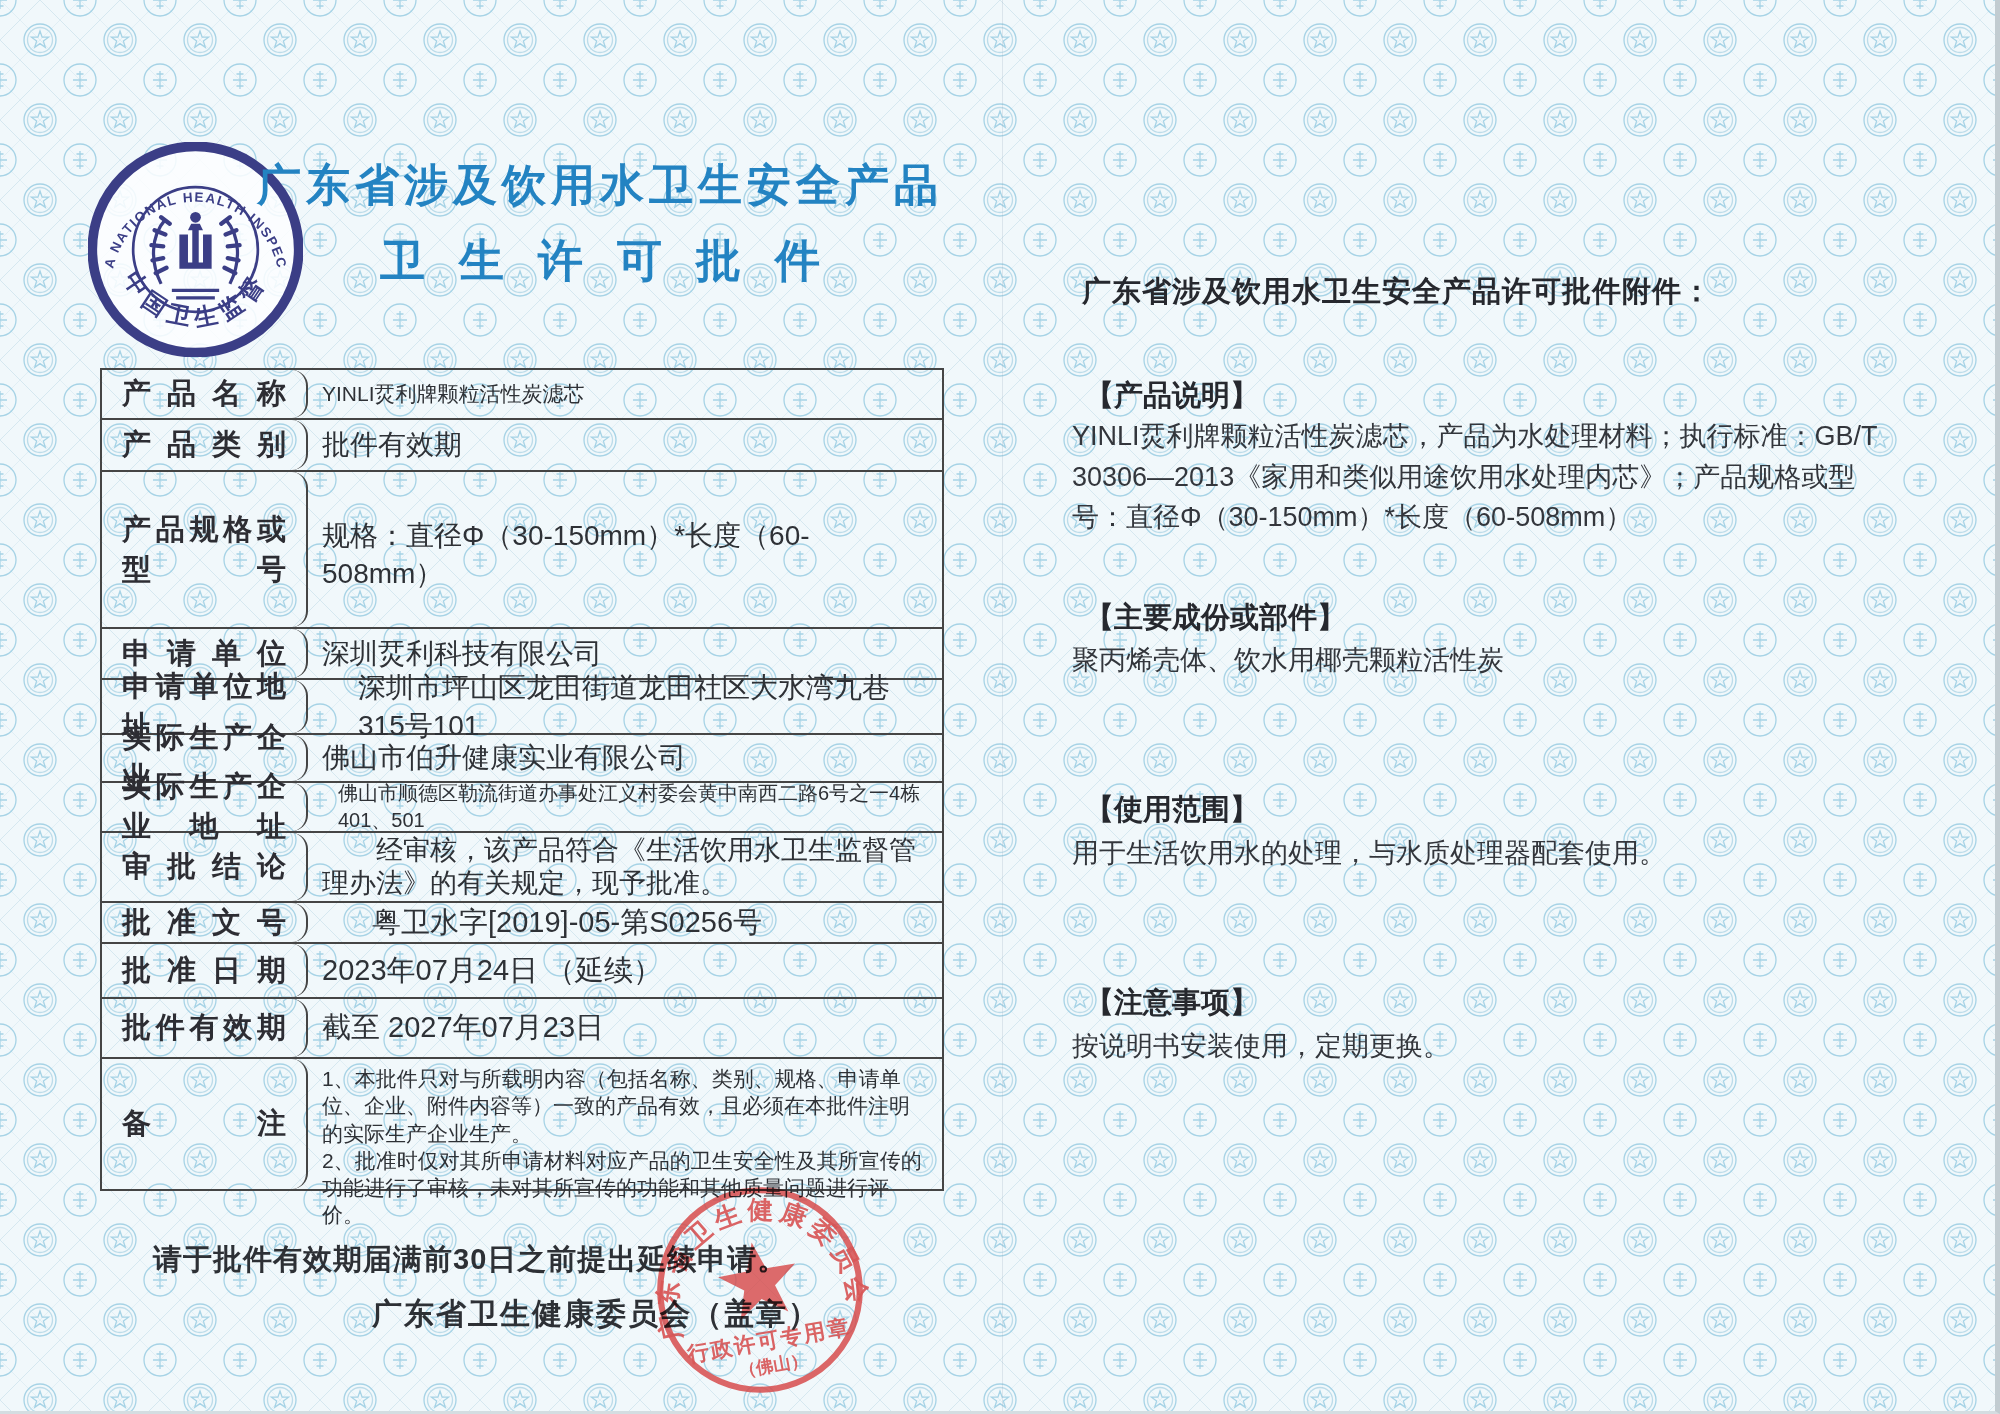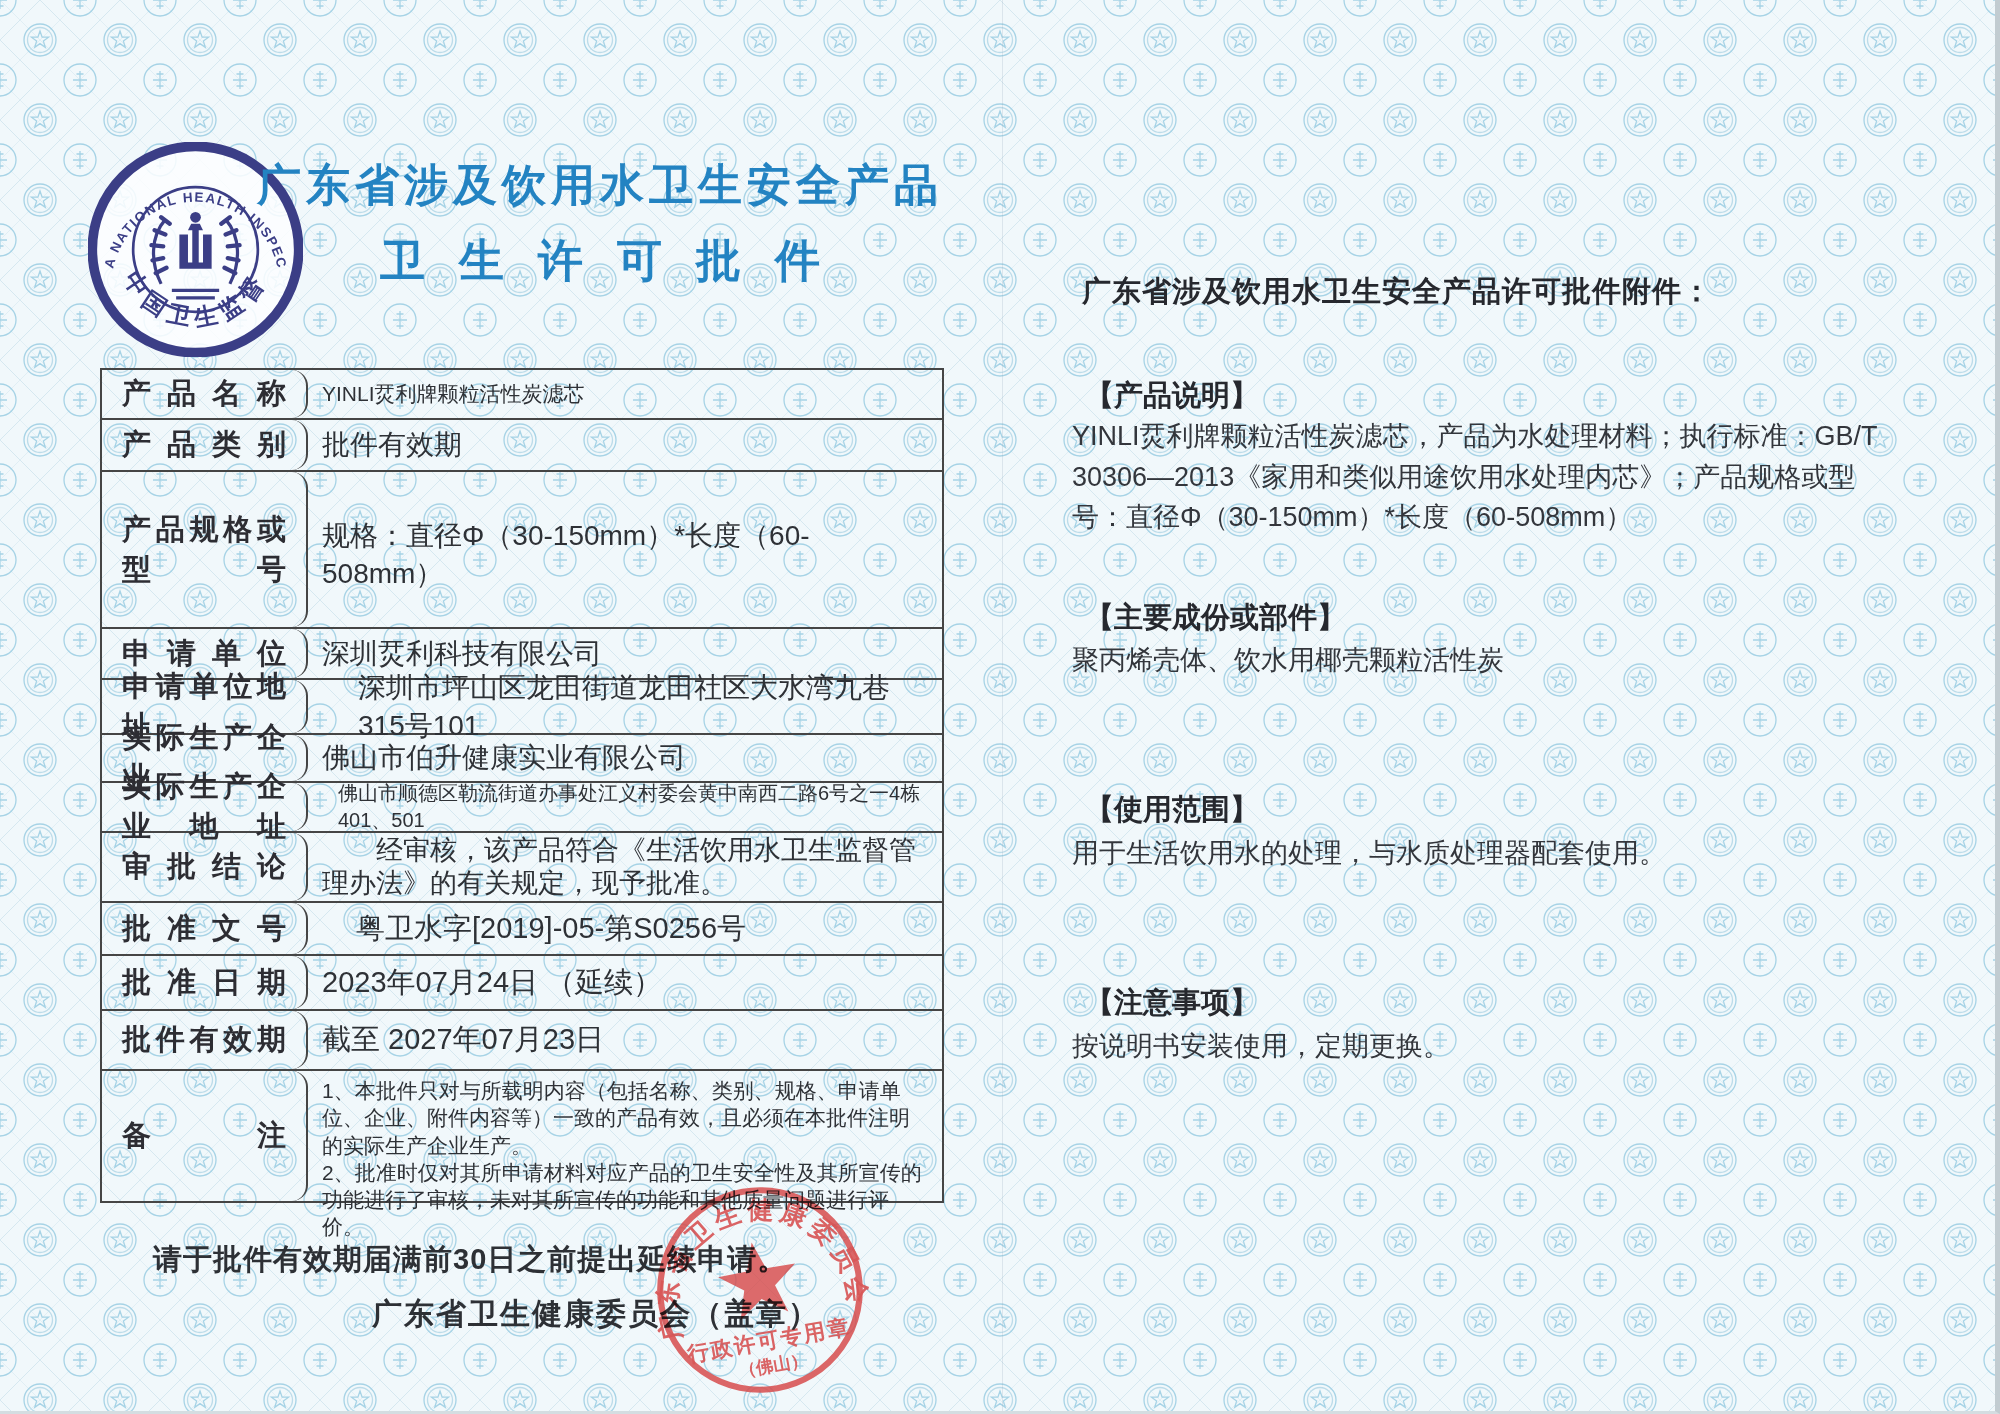--- a/index.html
+++ b/index.html
@@ -37,21 +37,21 @@
     font-size:28px;color:#2e3136;}
   .r1{height:50px;}  .r1 .val{font-size:21px;}
   .r2{height:52px;}
   .r3{height:157px;} .r3 .val{align-items:center;padding-top:10px;}
   .r4{height:51px;}
   .r5{height:55px;}  .r5 .val{font-size:28px;margin-left:36px;}
   .r6{height:48px;}
   .r7{height:50px;gap:16px;}  .r7 .val{font-size:20px;}
   .r8{height:70px;}  .r8 .val{font-size:27px;line-height:1.22;}
   .r8 .val span{text-indent:2em;display:block;}
-  .r9{height:53px;}  .r9 .val{font-size:29px;padding-left:48px;}
+  .r9{height:41px;gap:16px;}  .r9 .val{font-size:29px;padding-left:48px;}
   .r10{height:55px;} .r10 .val{font-size:29px;}
   .r11{height:60px;justify-content:center;} .r11 .val{font-size:29px;}
   .r12{height:130px;}.r12 .val{font-size:21px;line-height:1.3;align-items:flex-start;
        padding-top:6px;white-space:pre-line;}
 
   
   .att-header{position:absolute;left:1082px;top:272px;font-size:29px;font-weight:700;
     color:#26282e;letter-spacing:1px;}
   .att-heading{position:absolute;font-size:29px;font-weight:700;color:#26282e;}
   .att-body{position:absolute;font-size:27px;line-height:1.5;color:#33363c;width:812px;}

